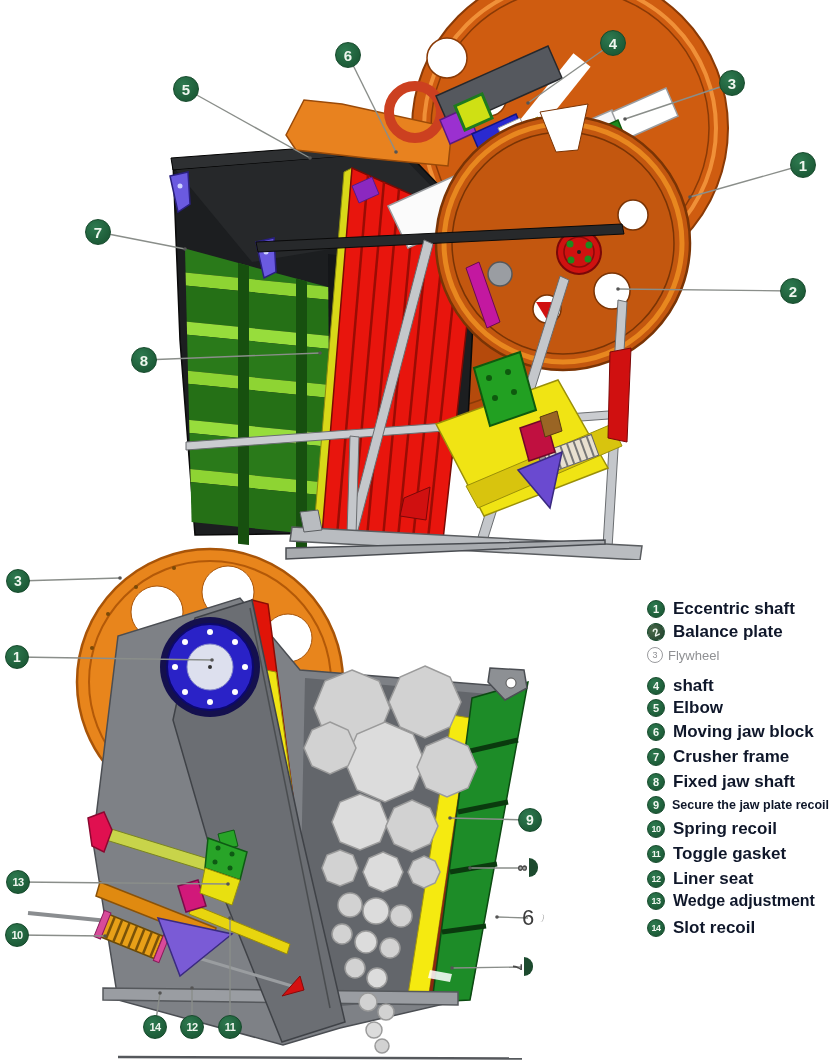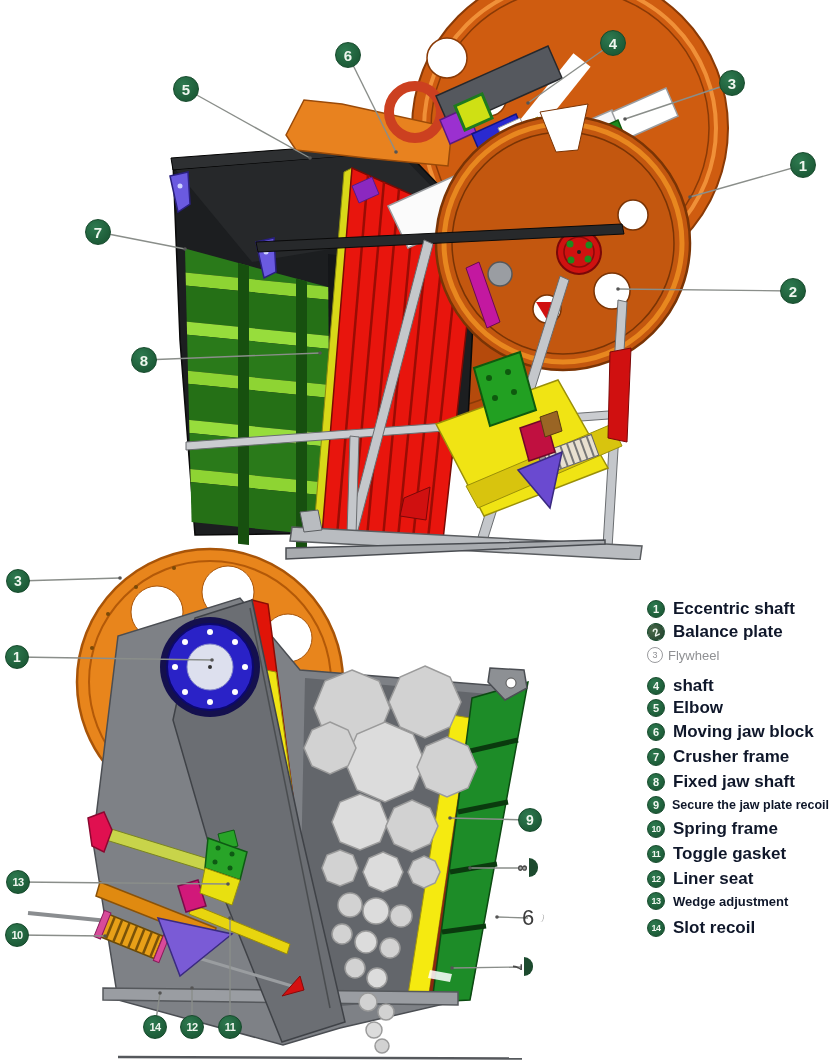--- a/index.html
+++ b/index.html
@@ -23,21 +23,21 @@
             border-radius:0 3px 3px 0;margin-left:6px;transform:rotate(12deg);}
   
   .lg-row{position:absolute;display:flex;align-items:center;white-space:nowrap;}
   .lg-badge{width:18px;height:18px;border-radius:50%;background:radial-gradient(circle at 38% 32%,#2e7a50,#1d5c38 72%);
             border:1px solid #164a2c;color:#f0f7f0;font-size:11px;font-weight:bold;display:flex;
             align-items:center;justify-content:center;flex:0 0 auto;box-sizing:border-box;}
   .lg-badge.two{font-size:9px;letter-spacing:-0.5px;}
   .lg-badge.tilt{transform:rotate(-27deg);background:radial-gradient(circle at 38% 32%,#4a6a4a,#2a4a34 72%);}
   .lg-label{margin-left:8px;color:#0f172a;font-size:17px;font-weight:600;}
   .lg-row.small .lg-label{font-size:12.5px;font-weight:700;margin-left:7px;}
-  .lg-row.medium .lg-label{font-size:13px;}
+  .lg-row.medium .lg-label{font-size:16px;}
   .lg-row.plain .lg-label{font-size:13px;font-weight:400;color:#8f9093;margin-left:5px;}
   .lg-circ3{width:14px;height:14px;border-radius:50%;border:1.2px solid #9a9b9e;color:#8f9093;
             font-size:9px;display:flex;align-items:center;justify-content:center;flex:0 0 auto;}
 </style>
 </head>
 <body>
 
 <div class="stage">
 
   <svg style="left:0;top:0" width="840" height="560" viewBox="0 0 840 560">
@@ -411,21 +411,21 @@
       <div class="lg-row default" style="left: 0px; top: 772px;">
         <span class="lg-badge">8</span>
         <span class="lg-label">Fixed jaw shaft</span>
       </div>
       <div class="lg-row small" style="left: 0px; top: 796px;">
         <span class="lg-badge">9</span>
         <span class="lg-label">Secure the jaw plate recoil</span>
       </div>
       <div class="lg-row default" style="left: 0px; top: 819px;">
         <span class="lg-badge two">10</span>
-        <span class="lg-label">Spring frame</span>
+        <span class="lg-label">Spring recoil</span>
       </div>
       <div class="lg-row default" style="left: 0px; top: 844px;">
         <span class="lg-badge two">11</span>
         <span class="lg-label">Toggle gasket</span>
       </div>
       <div class="lg-row default" style="left: 0px; top: 869px;">
         <span class="lg-badge two">12</span>
         <span class="lg-label">Liner seat</span>
       </div>
       <div class="lg-row medium" style="left: 0px; top: 892px;">

